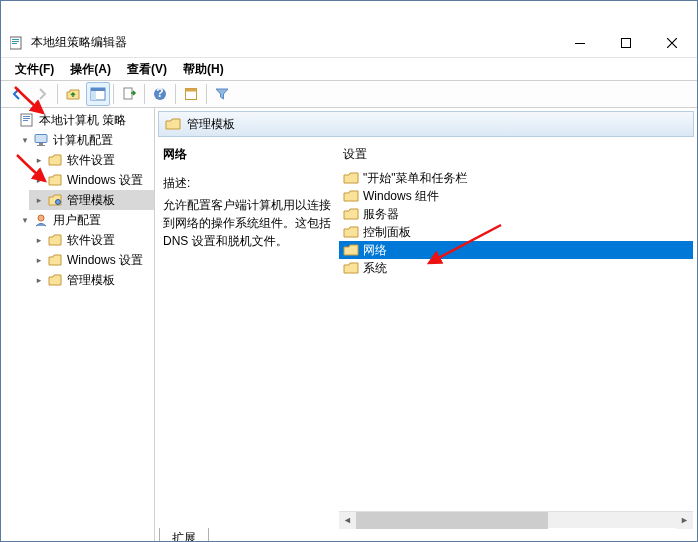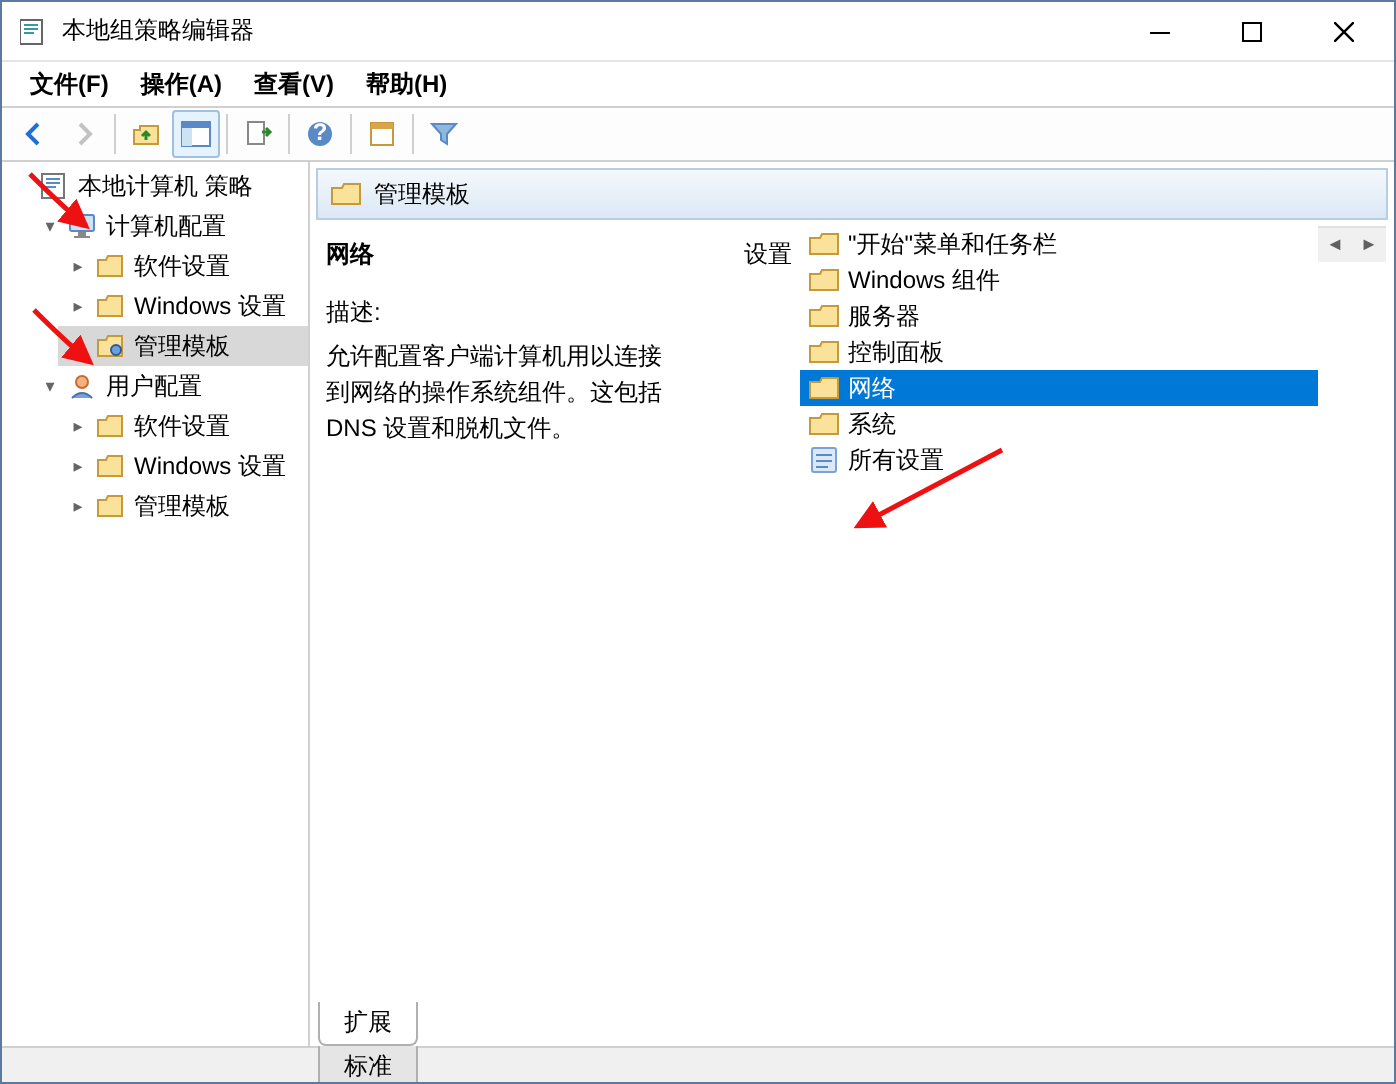--- a/index.html
+++ b/index.html
@@ -1,18 +1,18 @@
 <!DOCTYPE html>
 <html><head>
   <meta charset="utf-8">
   <style>
     * { box-sizing: border-box; margin: 0; padding: 0; font-family: "Microsoft YaHei", "Segoe UI", Tahoma, sans-serif; font-size: 12px; }
     body { width: 698px; height: 542px; background: #fff; border: 1px solid #5a7aa0; position: relative; overflow: hidden; }
 
-    .titlebar { height: 30px; display: flex; align-items: center; padding: 0 2px 0 8px; background: #fff; border-bottom: 1px solid #e5e5e5; }
+    .titlebar { height: 30px; display: flex; align-items: center; padding: 0 2px 0 8px; background: #fff; border-bottom: 1px solid #e5e5e5; margin-top: 27px; }
     .titlebar-icon { width: 16px; height: 16px; margin-right: 6px; display: flex; align-items: center; justify-content: center; }
     .titlebar-title { flex: 1; color: #000; }
     .titlebar-btns { display: flex; }
     .titlebar-btn { width: 46px; height: 30px; display: flex; align-items: center; justify-content: center; color: #000; }
 
     .menubar { height: 22px; display: flex; align-items: center; padding: 0 8px; gap: 4px; }
     .menu-item { padding: 2px 6px; color: #000; font-weight: bold; }
 
     .toolbar { height: 28px; display: flex; align-items: center; padding: 0 4px; border-top: 1px solid #d0d0d0; border-bottom: 1px solid #d0d0d0; background: #fdfdfd; gap: 1px; }
     .tool-btn { width: 24px; height: 24px; display: flex; align-items: center; justify-content: center; border: 1px solid transparent; border-radius: 2px; }
@@ -29,27 +29,27 @@
     .tree-toggle { width: 12px; height: 12px; display: flex; align-items: center; justify-content: center; font-size: 9px; color: #666; margin-right: 2px; user-select: none; }
     .tree-icon { width: 16px; height: 16px; margin-right: 4px; display: flex; align-items: center; justify-content: center; }
     .tree-label { color: #000; }
     .tree-children { padding-left: 14px; }
 
     .detail-pane { flex: 1; display: flex; flex-direction: column; min-width: 0; }
     .detail-header { height: 26px; background: linear-gradient(180deg,#f4f8fc,#dbe8f5); border: 1px solid #b8cee0; display: flex; align-items: center; padding: 0 6px; margin: 3px; }
     .detail-header .folder-icon { width: 16px; height: 16px; margin-right: 6px; }
     .detail-header-text { color: #000; }
 
-    .detail-body { flex: 1; display: flex; padding: 0 4px; min-height: 0; gap: 29px; }
+    .detail-body { flex: 1; display: flex; padding: 0 4px; min-height: 0; }
     .desc-col { width: 180px; padding: 6px 8px 6px 4px; color: #000; }
     .desc-title { font-weight: bold; margin-bottom: 12px; }
     .desc-heading { margin-bottom: 4px; }
     .desc-text { line-height: 1.5; }
 
-    .settings-col { flex: 1; display: flex; flex-direction: row; min-width: 0; }
+    .settings-col { flex: 1; display: flex; flex-direction: column; min-width: 0; }
     .settings-header { padding: 6px 4px; color: #000; }
     .settings-list { flex: 1; overflow-y: auto; overflow-x: scroll; }
     .settings-item { display: flex; align-items: center; height: 18px; padding: 0 4px; }
     .settings-item.selected { background: #0078d7; color: #fff; }
     .settings-item .folder-icon, .settings-item .settings-icon { width: 16px; height: 16px; margin-right: 4px; flex-shrink: 0; }
 
     .tabs { height: 22px; display: flex; align-items: flex-start; padding: 0 4px; flex-direction: column; }
     .tab { padding: 2px 12px; border: 1px solid #b0b0b0; border-top: none; background: #e5e5e5; border-bottom-left-radius: 4px; border-bottom-right-radius: 4px; margin-right: 2px; color: #000; }
     .tab.active { background: #fff; }
 
@@ -308,29 +308,20 @@
               <span class="folder-icon"><svg width="16" height="16" viewBox="0 0 16 16">
                   <path d="M1 5 L6 5 L7 3 L15 3 L15 13 L1 13 Z" fill="#fbe29b" stroke="#c59a3b"></path>
                 </svg></span>
               <span>网络</span>
             </div>
             <div class="settings-item">
               <span class="folder-icon"><svg width="16" height="16" viewBox="0 0 16 16">
                   <path d="M1 5 L6 5 L7 3 L15 3 L15 13 L1 13 Z" fill="#fbe29b" stroke="#c59a3b"></path>
                 </svg></span>
               <span>系统</span>
-            </div>
-            <div class="settings-item">
-              <span class="settings-icon"><svg width="16" height="16" viewBox="0 0 16 16">
-                  <rect x="2" y="2" width="12" height="12" rx="1" fill="#dbe8f5" stroke="#7aa2d8"></rect>
-                  <rect x="4" y="5" width="8" height="1" fill="#5a8ac6"></rect>
-                  <rect x="4" y="8" width="8" height="1" fill="#5a8ac6"></rect>
-                  <rect x="4" y="11" width="6" height="1" fill="#5a8ac6"></rect>
-                </svg></span>
-              <span>所有设置</span>
             </div>
           </div>
         <div class="hscroll">
           <div class="hscroll-btn">◄</div>
           <div class="hscroll-track">
               <div class="hscroll-thumb"></div>
             </div>
           <div class="hscroll-btn">►</div>
         </div>
       </div>

